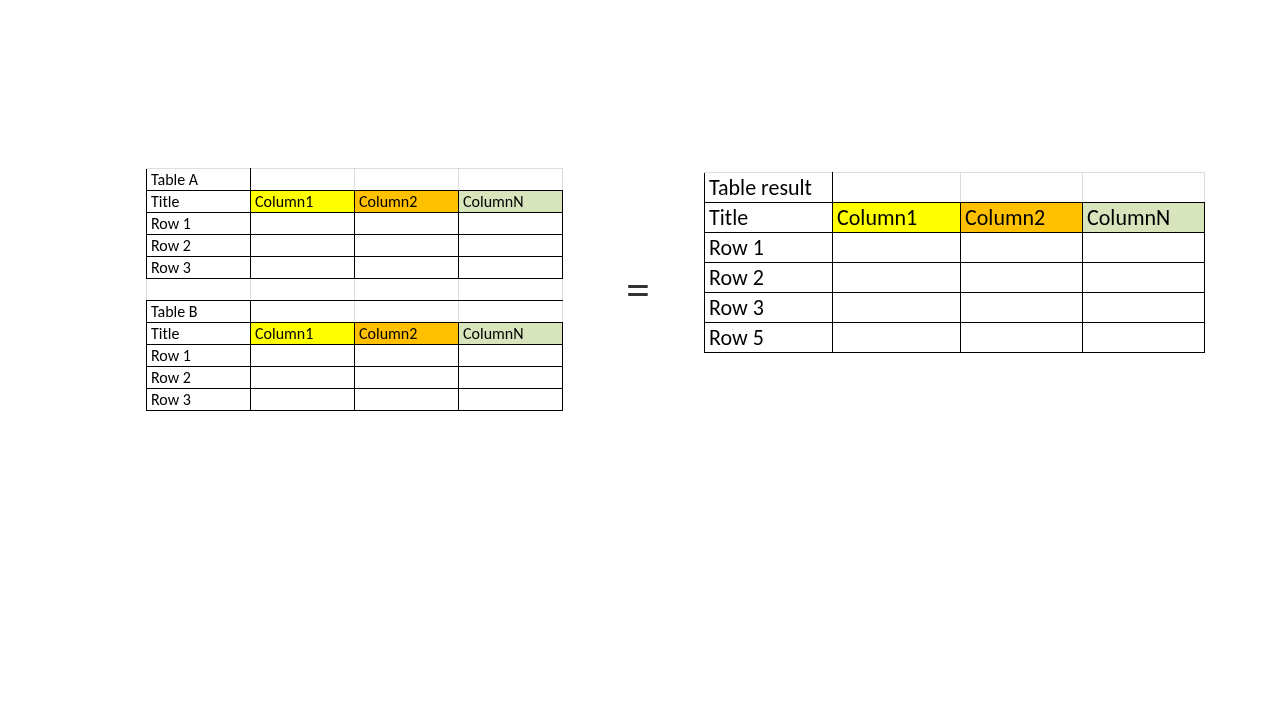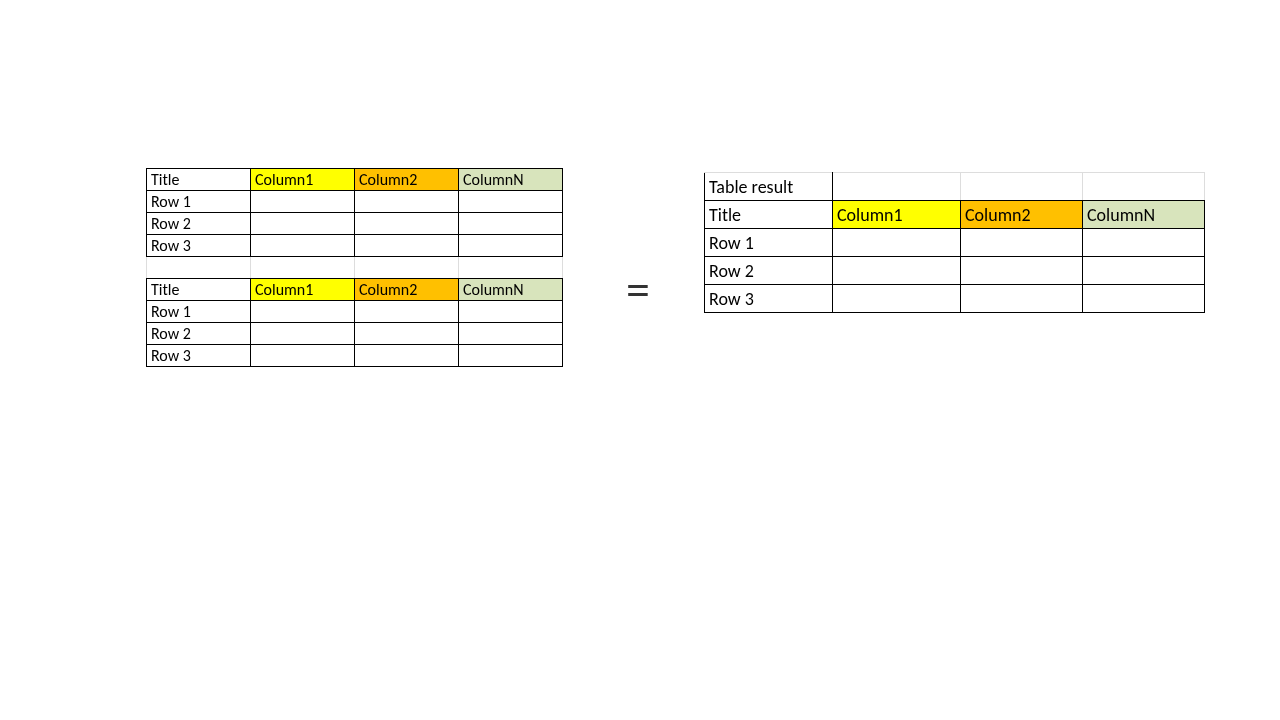--- a/index.html
+++ b/index.html
@@ -51,20 +51,26 @@
     font-size: 48px;
     font-weight: 400;
     color: #333;
   }
 </style>
 </head>
 <body>
 
 <table class="tbl tbl-small" style="left:146px; top:168px;">
   <tbody>
+      <tr class="name-row">
+    <td class="col0">Table A</td>
+    <td class="col1"></td>
+    <td class="col2"></td>
+    <td class="col3"></td>
+  </tr>
   <tr>
     <td class="col0">Title</td>
     <td class="col1 yellow">Column1</td>
     <td class="col2 orange">Column2</td>
     <td class="col3 green">ColumnN</td>
   </tr>
   <tr>
         <td class="col0">Row 1</td>
         <td class="col1"></td>
         <td class="col2"></td>
@@ -83,20 +89,26 @@
         <td class="col3"></td>
       </tr>
   <tr class="spacer">
         <td class="col0"></td>
         <td class="col1"></td>
         <td class="col2"></td>
         <td class="col3"></td>
       </tr>
 
   <tr>
+    <td class="col0">Table B</td>
+    <td class="col1" style="border-top-color:#ddd;border-right-color:#ddd"></td>
+    <td class="col2" style="border-top-color:#ddd;border-left-color:#ddd;border-right-color:#ddd"></td>
+    <td class="col3" style="border-top-color:#ddd;border-left-color:#ddd;border-right-color:#ddd"></td>
+  </tr>
+  <tr>
     <td class="col0">Title</td>
     <td class="col1 yellow">Column1</td>
     <td class="col2 orange">Column2</td>
     <td class="col3 green">ColumnN</td>
   </tr>
   <tr>
         <td class="col0">Row 1</td>
         <td class="col1"></td>
         <td class="col2"></td>
         <td class="col3"></td>
@@ -111,21 +123,21 @@
         <td class="col0">Row 3</td>
         <td class="col1"></td>
         <td class="col2"></td>
         <td class="col3"></td>
       </tr>
 </tbody>
   </table>
 
 <div class="equals" style="left:626px; top:260px;">=</div>
 
-<table class="tbl tbl-big" style="left:704px; top:172px; font-size:18px;">
+<table class="tbl tbl-big" style="left:704px; top:172px; font-size:22px;">
   <tbody>
       <tr class="name-row">
     <td class="col0" style="height:28px">Table result</td>
     <td class="col1"></td>
     <td class="col2"></td>
     <td class="col3"></td>
   </tr>
   <tr>
     <td class="col0" style="height:28px">Title</td>
     <td class="col1 yellow">Column1</td>
@@ -143,14 +155,20 @@
         <td class="col1"></td>
         <td class="col2"></td>
         <td class="col3"></td>
       </tr>
   <tr>
         <td class="col0" style="height:28px">Row 3</td>
         <td class="col1"></td>
         <td class="col2"></td>
         <td class="col3"></td>
       </tr>
+  <tr>
+        <td class="col0" style="height:28px">Row 5</td>
+        <td class="col1"></td>
+        <td class="col2"></td>
+        <td class="col3"></td>
+      </tr>
 </tbody>
   </table>
 
 </body></html>

